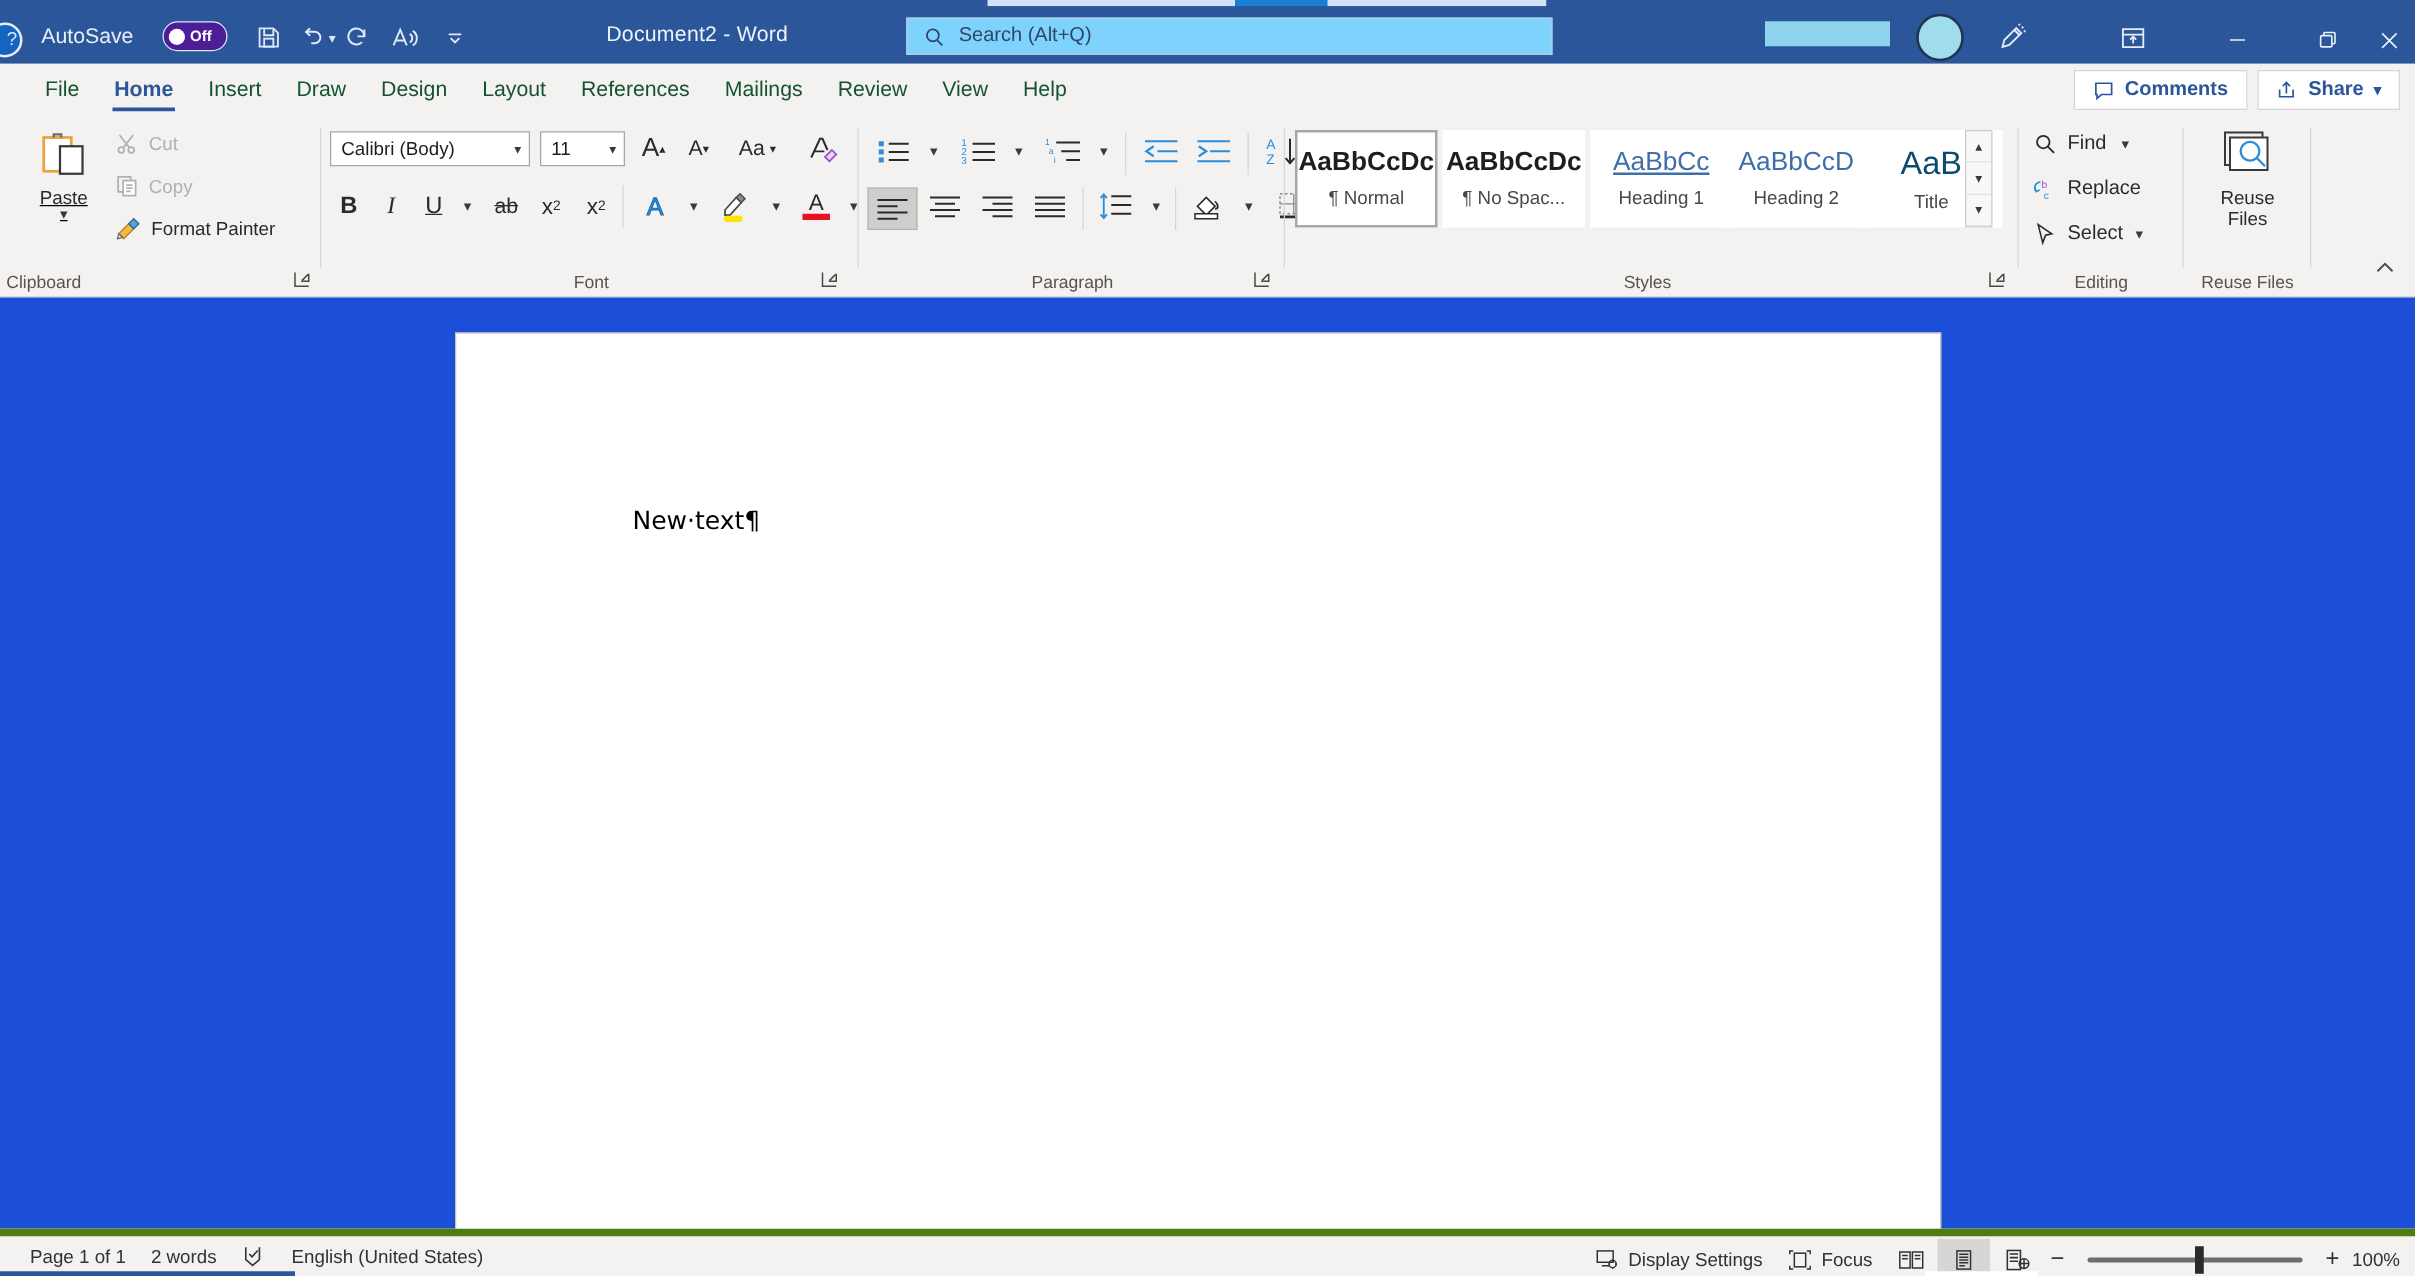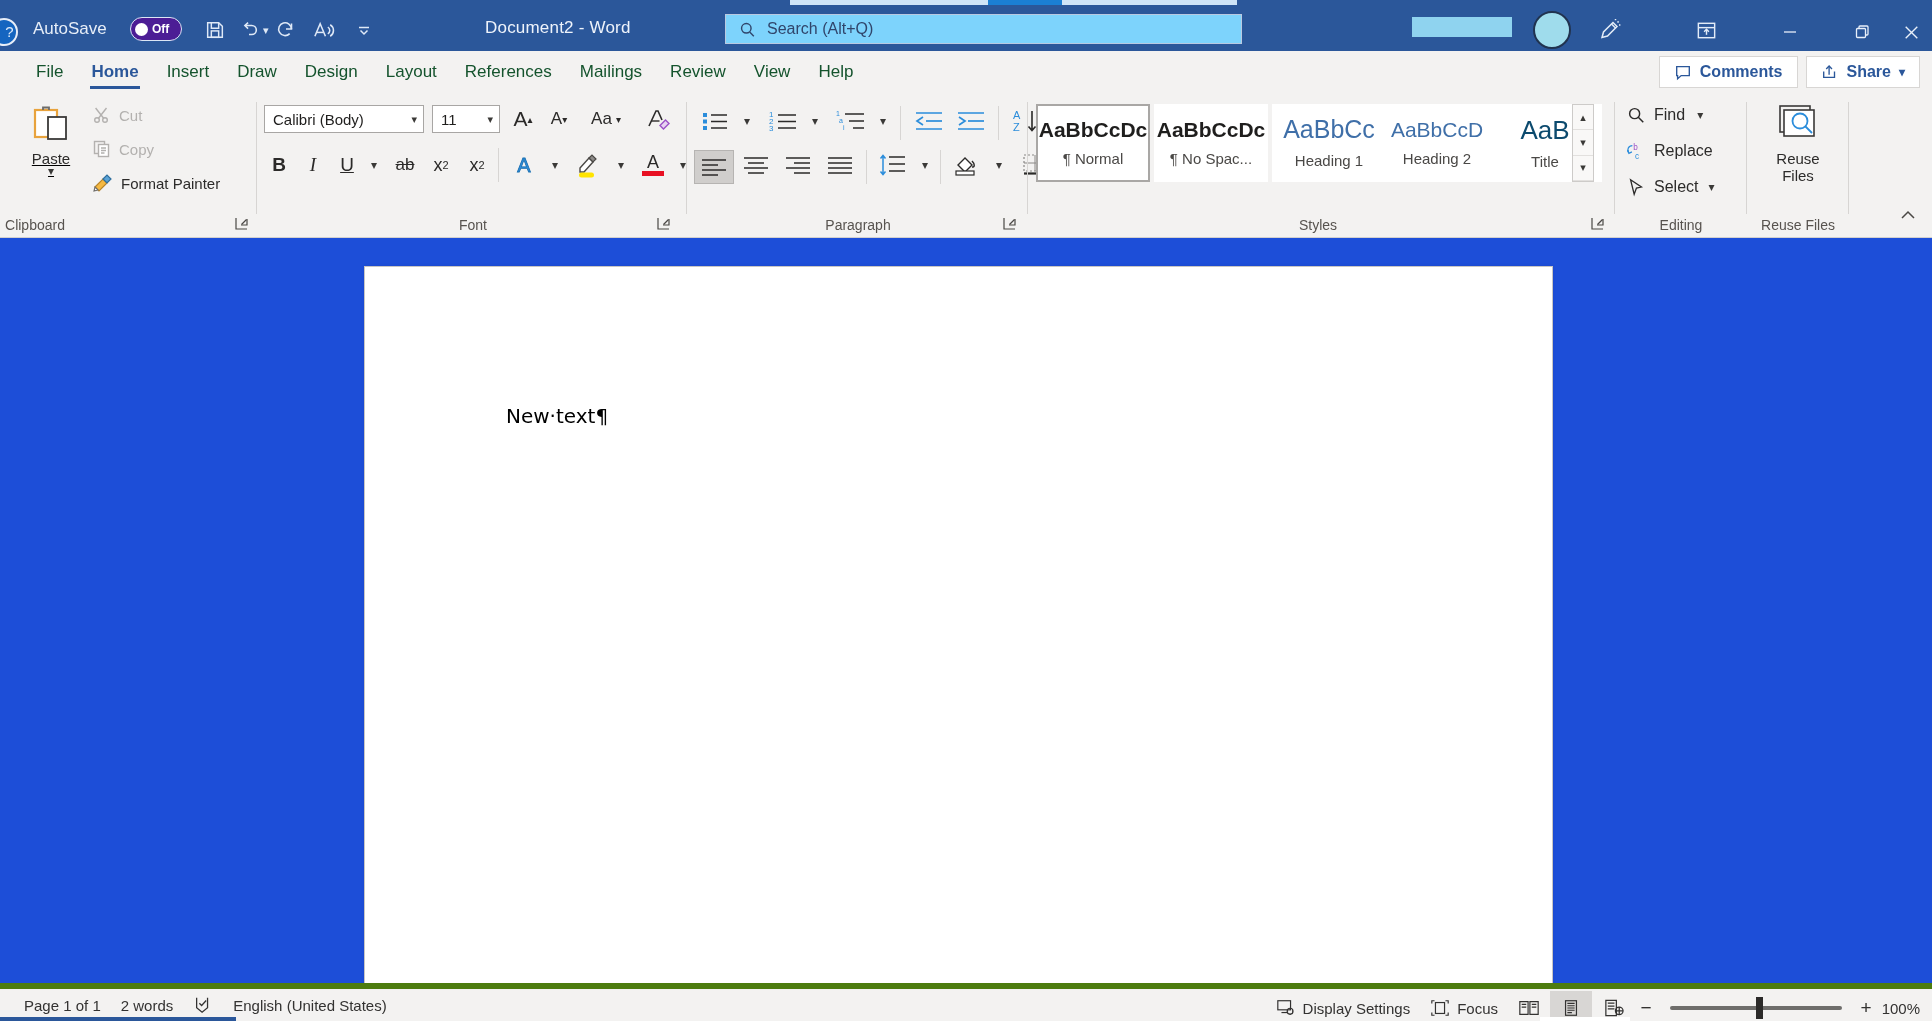--- a/index.html
+++ b/index.html
@@ -603,21 +603,21 @@
     <div class="grp" style="left:1032px; width:572px;">
       <div class="stylebox sel" style="left:4px;">
         <span class="style-sample" style="font-weight:bold;">AaBbCcDc</span>
         <span class="style-name">¶ Normal</span>
       </div>
       <div class="stylebox" style="left:122px;">
         <span class="style-sample" style="font-weight:bold;">AaBbCcDc</span>
         <span class="style-name">¶ No Spac...</span>
       </div>
       <div class="stylebox" style="left:240px;">
-        <span class="style-sample h" style="font-size:25px;">AaBbCc</span>
+        <span class="style-sample h" style="font-size:21px;text-decoration:underline;">AaBbCc</span>
         <span class="style-name">Heading 1</span>
       </div>
       <div class="stylebox" style="left:348px;">
         <span class="style-sample h">AaBbCcD</span>
         <span class="style-name">Heading 2</span>
       </div>
       <div class="stylebox" style="left:456px;">
         <span class="style-sample title">AaB</span>
         <span class="style-name">Title</span>
       </div>

